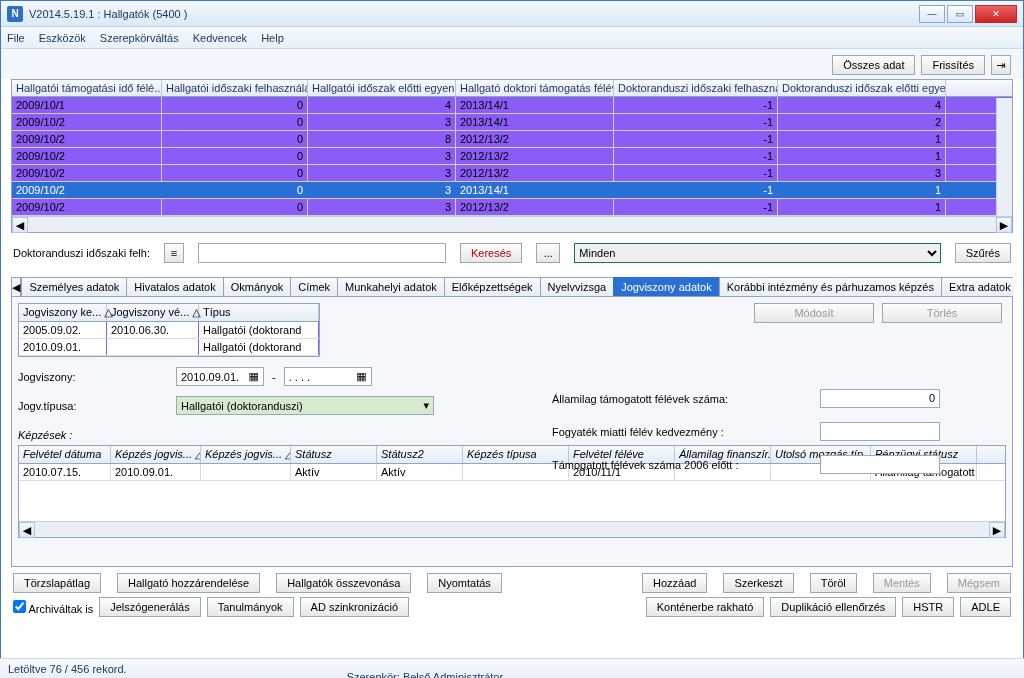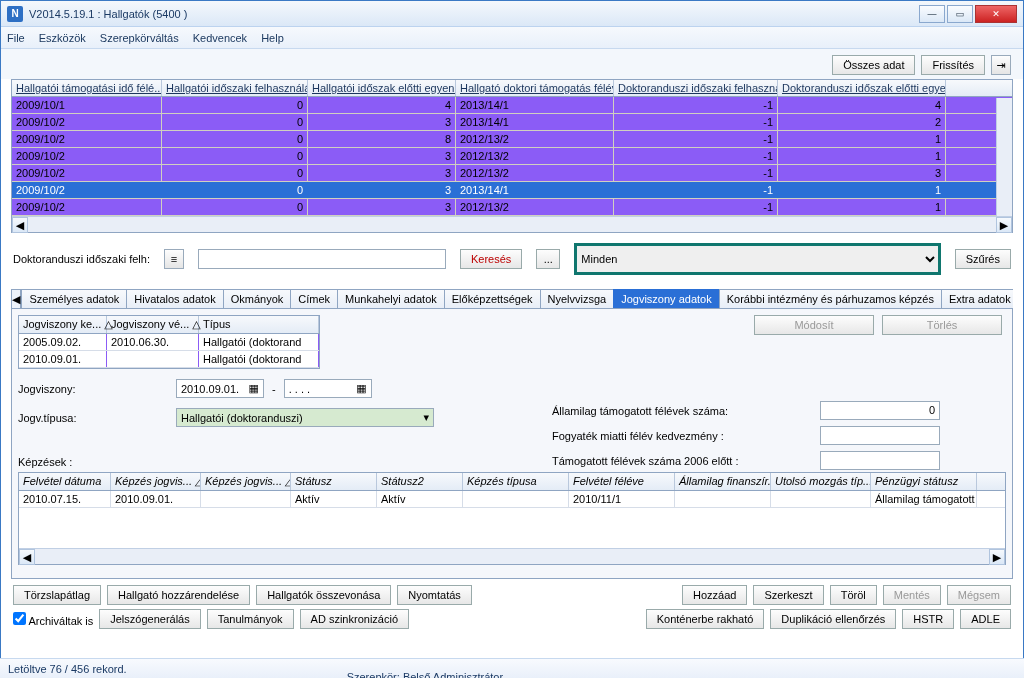--- a/index.html
+++ b/index.html
@@ -10,21 +10,21 @@
 .winbtns { display: flex; gap: 2px; }
 .winbtn { width: 26px; height: 18px; border: 1px solid #8aa8ce; background: linear-gradient(#fafcff,#dbe8f7); display: flex; align-items: center; justify-content: center; font-size: 9px; color: #234; }
 .winbtn.close { background: linear-gradient(#e66, #c22); color: #fff; border-color: #a33; width: 42px; }
 .menubar { background: linear-gradient(#f6f9fd,#e8f0fa); height: 22px; display: flex; align-items: center; padding: 0 6px; gap: 14px; border-bottom: 1px solid #c7d9ef; color: #1d3a60; }
 .menubar span { cursor: default; }
 .toolbar-top { display: flex; justify-content: flex-end; padding: 6px 12px 4px; gap: 6px; align-items: center; background: #f3f7fc; }
 .std-btn { background: linear-gradient(#fdfdfd,#e7e7e7); border: 1px solid #9aa; padding: 2px 10px; height: 20px; }
 .std-btn[disabled] { color: #999; }
 .grid { margin: 0 10px; border: 1px solid #8fa5c2; background: #fff; position: relative; }
 .grid-head { display: flex; background: linear-gradient(#f7f9fc,#e4ecf6); border-bottom: 1px solid #8fa5c2; padding-right: 8px; }
-.gh { border-right: 1px solid #b9c8dc; padding: 2px 4px; overflow: hidden; white-space: nowrap; color: #1b355c; text-decoration: underline; }
+.gh { border-right: 1px solid #b9c8dc; padding: 2px 4px; overflow: hidden; white-space: nowrap; color: #1b355c; }
 .grid-body .row { display: flex; border-bottom: 1px solid #d0d0c0; }
 .grid-body .row .cell { border-right: 1px solid #d0d0c0; padding: 2px 4px; overflow: hidden; white-space: nowrap; }
 .grid-body .row.yellow { background: #8b5cf6; }
 .grid-body .row.sel { background: #2a6fd6; color: #fff; }
 .grid-body .row.sel .cell { border-right-color: #2a6fd6; }
 .c0{width:150px;} .c1{width:146px;text-align:right;} .c2{width:148px;text-align:right;} .c3{width:158px;} .c4{width:164px;text-align:right;} .c5{width:168px;text-align:right;}
 .vscroll { position:absolute; right:0; top:18px; bottom:16px; width:16px; background:#e9eef7; border-left:1px solid #c0cfe4;}
 .hscroll { height:16px; background:#e9eef7; border-top:1px solid #c0cfe4; display:flex; justify-content:space-between;}
 .hscroll .arrow { width:16px; height:16px; background:linear-gradient(#f6f9fd,#dbe8f7); border:1px solid #b0c4de; display:flex;align-items:center;justify-content:center;}
 .searchbar { display:flex; align-items:center; gap:14px; padding:10px 12px; }
@@ -37,31 +37,31 @@
 .subgrid { border:1px solid #8fa5c2; background:#fff; display:inline-block; }
 .subgrid .sghead{ display:flex; background:linear-gradient(#f7f9fc,#e4ecf6); border-bottom:1px solid #8fa5c2;}
 .subgrid .sgh{ border-right:1px solid #b9c8dc; padding:2px 4px; white-space:nowrap;}
 .subgrid .sgrow{display:flex;border-bottom:1px solid #d6dde8;}
 .subgrid .sgcell{border-right:1px solid #8b5cf6;padding:2px 4px;white-space:nowrap;}
 .sc0{width:88px;}.sc1{width:92px;}.sc2{width:120px;}
 .formrow{ display:flex; align-items:center; gap:8px; margin-top:10px; }
 .formrow label{ width:150px; }
 .datein{ width:88px; height:19px; border:1px solid #9ab; background:#fff; padding:0 4px; display:flex; align-items:center; justify-content:space-between;}
 .combo{ height:19px; border:1px solid #9ab; background:#d6ead0; padding:0 4px; display:flex; align-items:center; width:258px;}
-.rightcol{ position:absolute; left:540px; display:flex; flex-direction:column; gap:6px;}
+.rightcol{ position:absolute; left:540px; display:flex; flex-direction:column; gap:14px;}
 .rightcol .line{display:flex;align-items:center;gap:8px;}
 .rightcol .line span:first-child{width:260px;}
 .rightcol .val{width:120px;text-align:right;border:1px solid #9ab;background:#fff;height:19px;padding:2px 4px;}
 .subgrid2{ border:1px solid #8fa5c2; background:#fff; margin-top:4px;}
 .subgrid2 .sghead2{display:flex;background:linear-gradient(#f7f9fc,#e4ecf6);border-bottom:1px solid #8fa5c2;font-style:italic;}
 .subgrid2 .sgh2{border-right:1px solid #b9c8dc;padding:2px 4px;white-space:nowrap;overflow:hidden;}
 .subgrid2 .srow{display:flex;border-bottom:1px solid #d6dde8;}
 .subgrid2 .scell{border-right:1px solid #d6dde8;padding:2px 4px;white-space:nowrap;overflow:hidden;}
 .k0{width:92px;}.k1{width:90px;}.k2{width:90px;}.k3{width:86px;}.k4{width:86px;}.k5{width:106px;}.k6{width:106px;}.k7{width:96px;}.k8{width:100px;}.k9{width:106px;}
-.bottombar1{ display:flex; align-items:flex-start; gap:6px; padding:6px 12px 2px; }
+.bottombar1{ display:flex; align-items:flex-start; gap:16px; padding:6px 12px 2px; }
 .bottombar2{ display:flex; align-items:center; gap:6px; padding:2px 12px 6px; }
 .bottombar1 .spacer,.bottombar2 .spacer{flex:1;}
 .statusbar{ background:linear-gradient(#f8fafe,#e9f0fa); height:20px; border-top:1px solid #c7d9ef; display:flex; align-items:center; padding:0 8px; gap:20px; color:#1b3a64; position:absolute; bottom:0; left:0; right:0;}
 .pin{width:20px;height:20px;border:1px solid #9ab;background:linear-gradient(#fdfdfd,#e5e5e5);display:flex;align-items:center;justify-content:center;}
 </style>
 </head>
 <body>
 
 <div class="titlebar">
   <span class="icon">N</span>
@@ -160,21 +160,21 @@
     <div class="arrow">▶</div>
   </div>
 </div>
 
 <div class="searchbar">
   <span>Doktoranduszi időszaki felh:</span>
   <span class="pin">≡</span>
   <input type="text" style="width: 248px;">
   <button class="std-btn" style="color:#b00;">Keresés</button>
   <button class="std-btn" style="width:24px;padding:0;">...</button>
-  <select style="flex:1;height:32px;border:3px solid #0f766e;">
+  <select style="flex:1;height:20px;border:1px solid #0f766e;">
     <option>Minden</option>
   </select>
   <button class="std-btn">Szűrés</button>
 </div>
 
 <div class="tabstrip">
   <div class="tabnav">◀</div>
   <div class="tab">Személyes adatok</div>
   <div class="tab">Hivatalos adatok</div>
   <div class="tab">Okmányok</div>
@@ -241,21 +241,21 @@
     <div class="line">
         <span>Fogyaték miatti félév kedvezmény :</span>
         <div class="val"></div>
       </div>
     <div class="line">
         <span>Támogatott félévek száma 2006 előtt :</span>
         <div class="val"></div>
       </div>
   </div>
 
-  <div style="margin-top:29px;">Képzések :</div>
+  <div style="margin-top:14px;font-style:italic;">Képzések :</div>
 
   <div class="subgrid2">
     <div class="sghead2">
       <div class="sgh2 k0">Felvétel dátuma</div>
       <div class="sgh2 k1">Képzés jogvis...  △</div>
       <div class="sgh2 k2">Képzés jogvis...  △</div>
       <div class="sgh2 k3">Státusz</div>
       <div class="sgh2 k4">Státusz2</div>
       <div class="sgh2 k5">Képzés típusa</div>
       <div class="sgh2 k6">Felvétel féléve</div>

